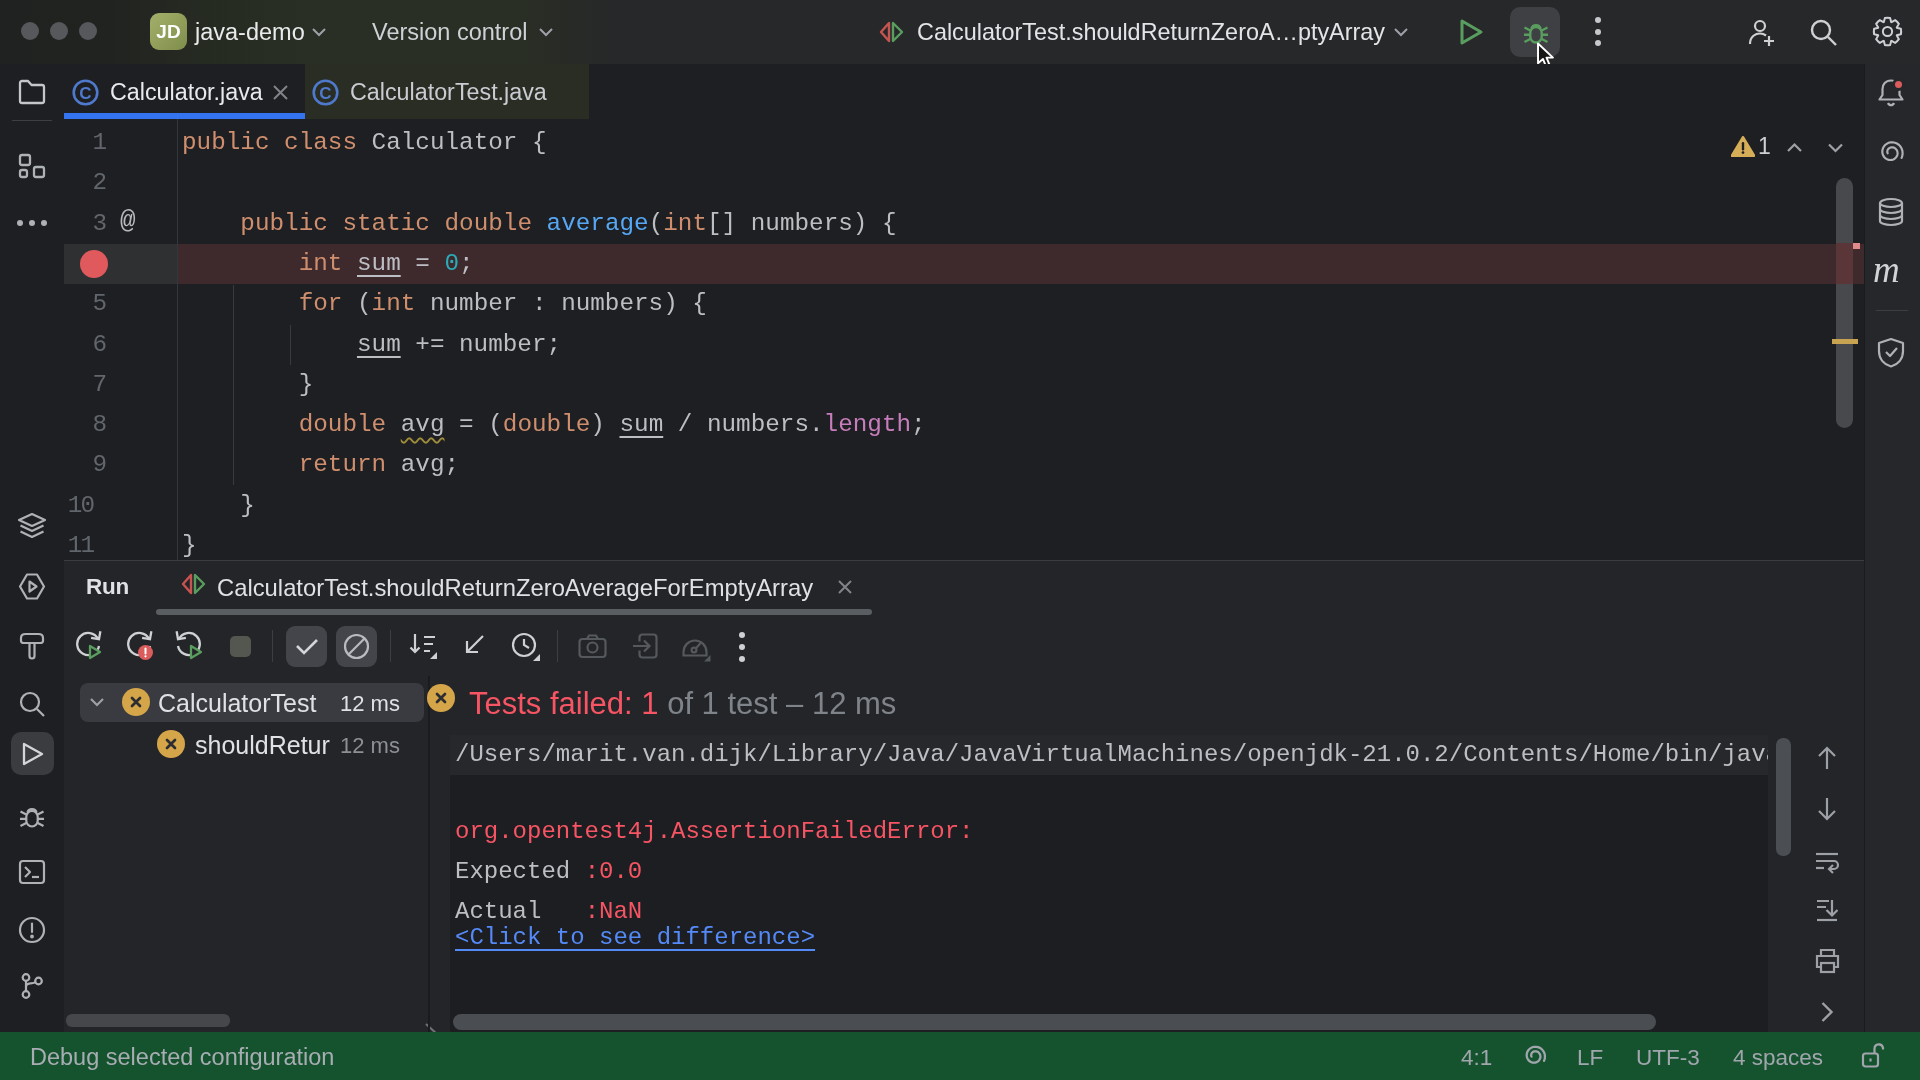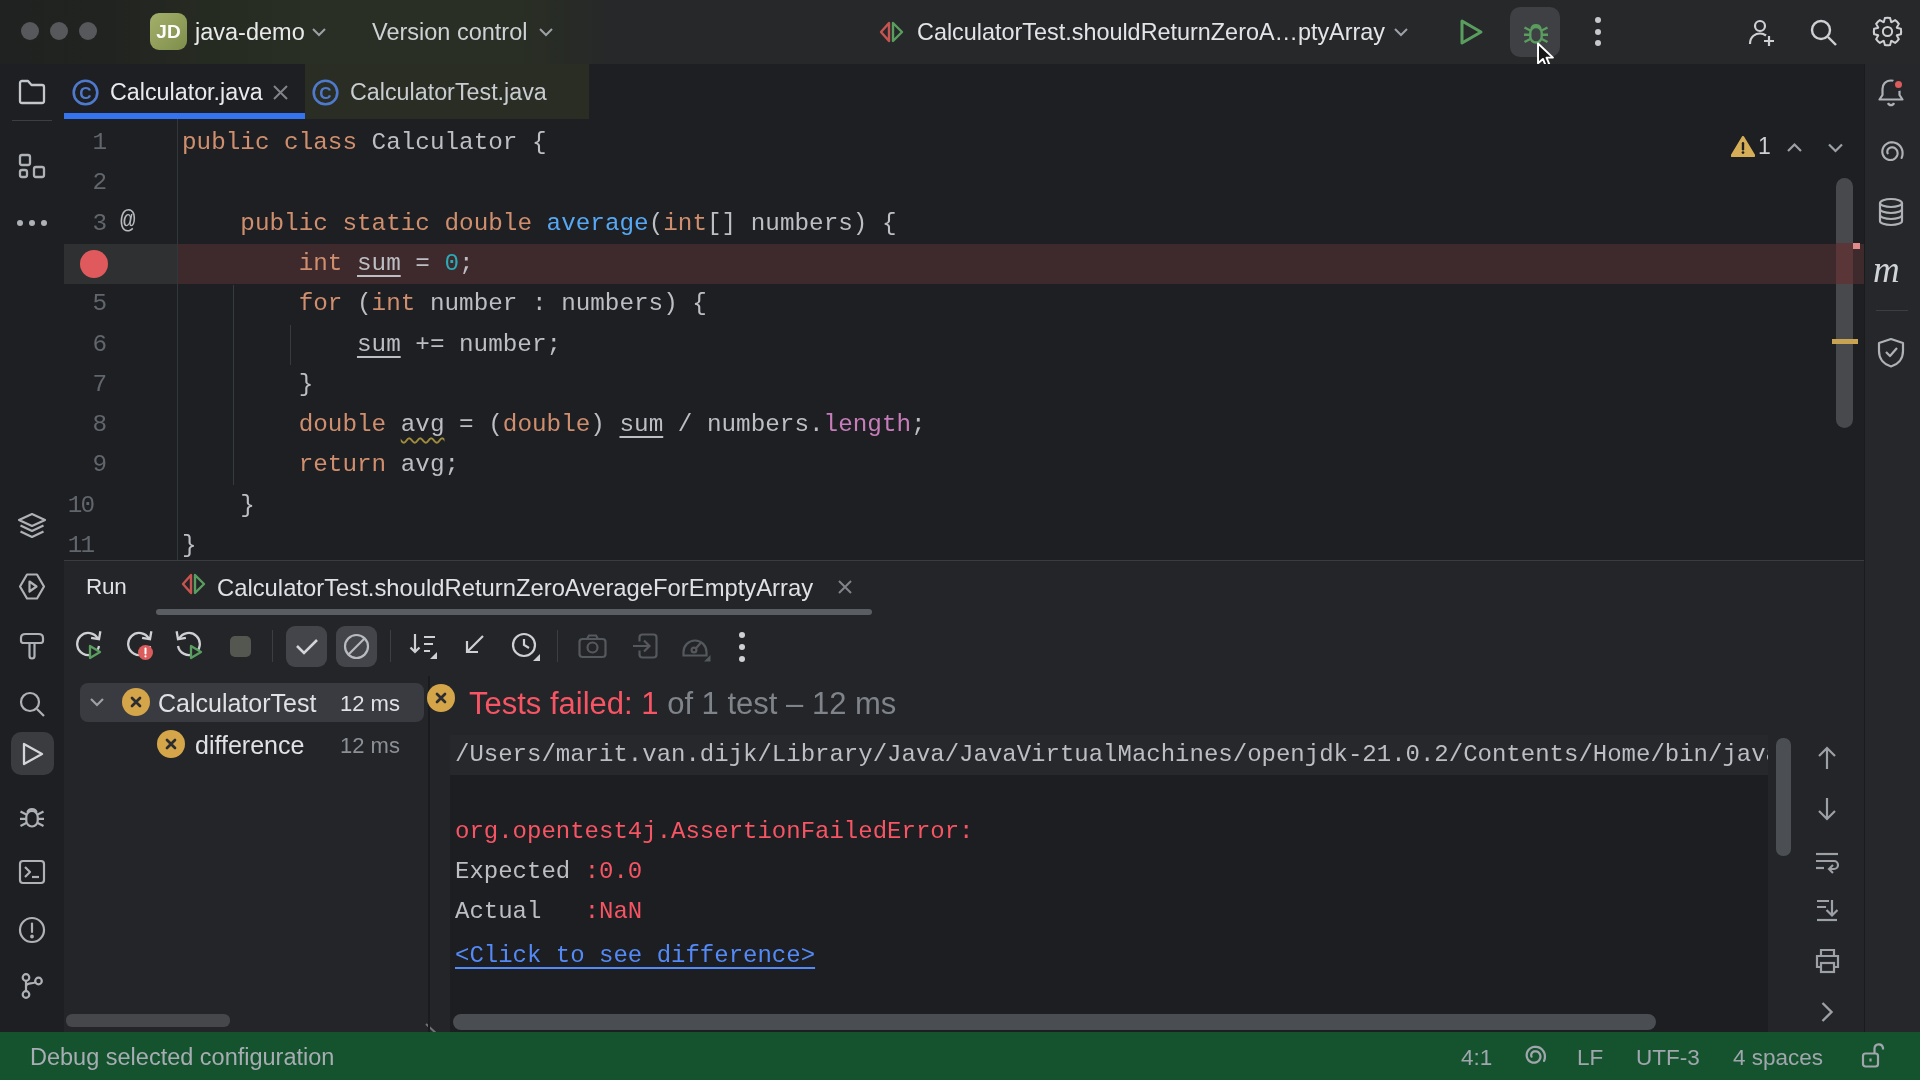--- a/index.html
+++ b/index.html
@@ -245,21 +245,21 @@
 
   <svg class="ico" style="left:12px;top:273px;" width="28" height="31" viewBox="0 0 28 31" fill="none" stroke="#aeb1b6" stroke-width="2.2" stroke-linejoin="round">
     <path d="M14 2 L26 6 L26 14 C26 22 21 27.5 14 29.5 C7 27.5 2 22 2 14 L2 6 Z"></path>
     <path d="M9 15 L13 19 L20 11"></path>
   </svg>
 </div>
 
 <div class="abs" id="runpanel" style="left:64px;top:560px;width:1800px;height:472px;background:#232528;">
   <div class="abs" style="left:0;top:0;width:1800px;height:1px;background:#3a3c40;"></div>
 
-  <div class="abs" style="left:22px;top:14px;font-size:22.5px;font-weight:normal;color:#dfe1e5;letter-spacing:-0.3px;">Run</div>
+  <div class="abs" style="left:22px;top:14px;font-size:22.5px;font-weight:bold;color:#dfe1e5;letter-spacing:-0.3px;">Run</div>
   <svg class="ico" style="left:116px;top:11px;" width="28" height="26" viewBox="0 0 28 26" fill="none">
     <path d="M11 4 L3 13 L11 22 Z" stroke="#c75450" stroke-width="2.4" stroke-linejoin="round"></path>
     <path d="M15 4 L24 13 L15 22 Z" stroke="#599e5e" stroke-width="2.4" stroke-linejoin="round"></path>
   </svg>
   <div class="abs" style="left:153px;top:14px;font-size:23.8px;color:#dfe1e5;">CalculatorTest.shouldReturnZeroAverageForEmptyArray</div>
   <svg class="ico" style="left:773px;top:19px;" width="16" height="16" viewBox="0 0 16 16" stroke="#80838a" stroke-width="2">
       <path d="M2 2 L14 14 M14 2 L2 14"></path>
     </svg>
   <div class="abs" style="left:92px;top:49px;width:716px;height:6px;border-radius:3px;background:#5a5d61;"></div>
 
@@ -334,42 +334,42 @@
   <div class="abs" style="left:58px;top:128px;width:28px;height:28px;border-radius:50%;background:#d5a54a;"></div>
   <svg class="ico" style="left:65px;top:135px;" width="14" height="14" viewBox="0 0 14 14" stroke="#2b2d30" stroke-width="2.7" stroke-linecap="round">
       <path d="M3 3 L11 11 M11 3 L3 11"></path>
     </svg>
   <div class="abs" style="left:94px;top:129px;font-size:25px;color:#dfe1e5;">CalculatorTest</div>
   <div class="abs" style="left:276px;top:131px;font-size:22px;color:#dfe1e5;">12 ms</div>
   <div class="abs" style="left:93px;top:170px;width:28px;height:28px;border-radius:50%;background:#d5a54a;"></div>
   <svg class="ico" style="left:100px;top:177px;" width="14" height="14" viewBox="0 0 14 14" stroke="#2b2d30" stroke-width="2.7" stroke-linecap="round">
       <path d="M3 3 L11 11 M11 3 L3 11"></path>
     </svg>
-  <div class="abs" style="left:131px;top:171px;font-size:25px;color:#dfe1e5;">difference</div>
+  <div class="abs" style="left:131px;top:171px;font-size:25px;color:#dfe1e5;">shouldRetur</div>
   <div class="abs" style="left:276px;top:173px;font-size:22px;color:#8c9096;">12 ms</div>
   <div class="abs" style="left:2px;top:454px;width:164px;height:13px;border-radius:6px;background:#45474b;"></div>
   <svg class="ico" style="left:360px;top:462px;" width="16" height="14" viewBox="0 0 16 14" stroke="#6f7379" stroke-width="2">
       <path d="M2 2 L14 13"></path>
     </svg>
 
   <div class="abs" style="left:364px;top:116px;width:2px;height:356px;background:#1a1b1e;"></div>
 
   <div class="abs" style="left:363px;top:124px;width:28px;height:28px;border-radius:50%;background:#d5a54a;"></div>
   <svg class="ico" style="left:370px;top:131px;" width="14" height="14" viewBox="0 0 14 14" stroke="#2b2d30" stroke-width="2.7" stroke-linecap="round">
       <path d="M3 3 L11 11 M11 3 L3 11"></path>
     </svg>
   <div class="abs" style="left:405px;top:126px;font-size:31px;color:#f75464;">Tests failed: 1 <span style="color:#7f838a;">of 1 test – 12 ms</span></div>
 
   <div class="abs cbox" style="left:386px;top:175px;width:1318px;height:297px;background:#1d1e21;overflow:hidden;">
     <div class="abs" style="left:0;top:0;width:1318px;height:40px;background:#26282c;"></div>
     <div class="abs mono" style="left:5px;top:0;color:#bcbec4;">/Users/marit.van.dijk/Library/Java/JavaVirtualMachines/openjdk-21.0.2/Contents/Home/bin/java</div>
     <div class="abs mono" style="left:5px;top:77px;color:#f75464;">org.opentest4j.AssertionFailedError:</div>
     <div class="abs mono" style="left:5px;top:117px;color:#bcbec4;">Expected <span style="color:#f75464;">:0.0</span></div>
     <div class="abs mono" style="left:5px;top:157px;color:#bcbec4;">Actual   <span style="color:#f75464;">:NaN</span></div>
-    <div class="abs mono" style="left:5px;top:201px;color:#548af7;text-decoration:underline;text-underline-offset:5px;">&lt;Click to see difference&gt;</div>
+    <div class="abs mono" style="left:5px;top:183px;color:#548af7;text-decoration:underline;text-underline-offset:5px;">&lt;Click to see difference&gt;</div>
     <div class="abs" style="left:3px;top:279px;width:1203px;height:16px;border-radius:8px;background:#4a4d51;"></div>
   </div>
   <div class="abs" style="left:1712px;top:178px;width:15px;height:118px;border-radius:7px;background:#4b4e52;"></div>
 
   <svg class="ico" style="left:1750px;top:185px;" width="26" height="26" viewBox="0 0 26 26" fill="none" stroke="#9da0a6" stroke-width="2.2">
       <path d="M13 24 L13 3 M5 11 L13 3 L21 11"></path>
     </svg>
   <svg class="ico" style="left:1750px;top:236px;" width="26" height="26" viewBox="0 0 26 26" fill="none" stroke="#9da0a6" stroke-width="2.2">
       <path d="M13 2 L13 23 M5 15 L13 23 L21 15"></path>
     </svg>

